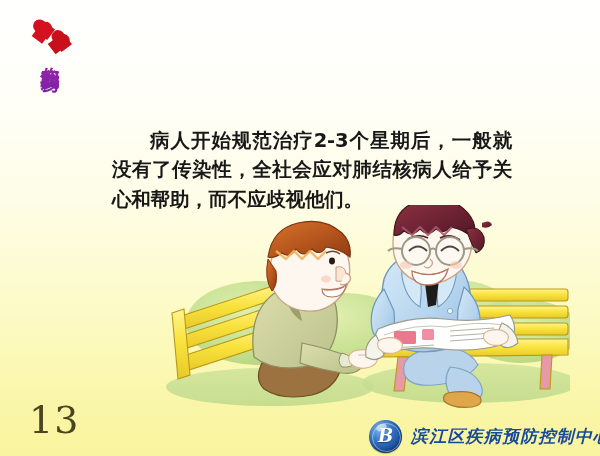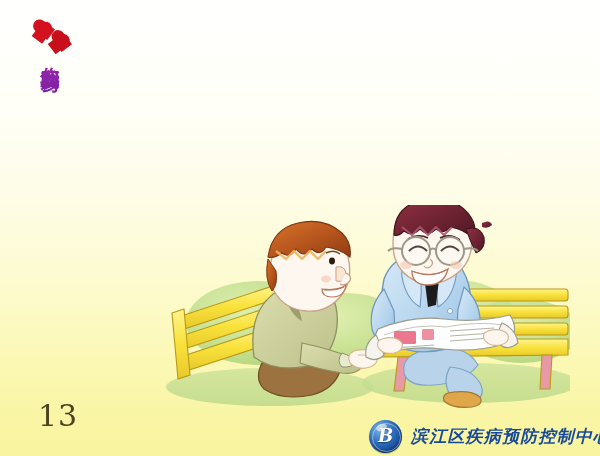--- a/index.html
+++ b/index.html
@@ -103,24 +103,24 @@
     left: 150px;
     top: 205px;
     width: 420px;
     height: 205px;
   }
   .illo svg { display: block; }
 
   
   .page-num {
     position: absolute;
-    left: 38px;
+    left: 29px;
     top: 398px;
     font-family: "DejaVu Serif", "Liberation Serif", serif;
-    font-size: 30px;
+    font-size: 38px;
     color: #4a4420;
     letter-spacing: 1px;
   }
 
   
   .footer-org {
     position: absolute;
     left: 369px;
     top: 418px;
     height: 36px;
@@ -184,20 +184,21 @@
 
   <div class="hearts">
     <span class="heart h1">
         <span class="heart-gloss"></span>
       </span>
     <span class="heart h2"></span>
   </div>
 
   <div class="slogan">你我共同参与  依法防控结核</div>
 
+  <p class="body-text">病人开始规范治疗2-3个星期后，一般就没有了传染性，全社会应对肺结核病人给予关心和帮助，而不应歧视他们。</p>
 
   <div class="illo">
     <svg width="420" height="205" viewBox="0 0 420 205" role="img">
       <defs>
         <linearGradient id="bgFade" x1="0" y1="0" x2="0" y2="1">
           <stop offset="0%" stop-color="#fdfbdd" stop-opacity="0"></stop>
           <stop offset="100%" stop-color="#faf6a8" stop-opacity="0"></stop>
         </linearGradient>
         <linearGradient id="benchG" x1="0" y1="0" x2="0" y2="1">
           <stop offset="0%" stop-color="#fff48f"></stop>

